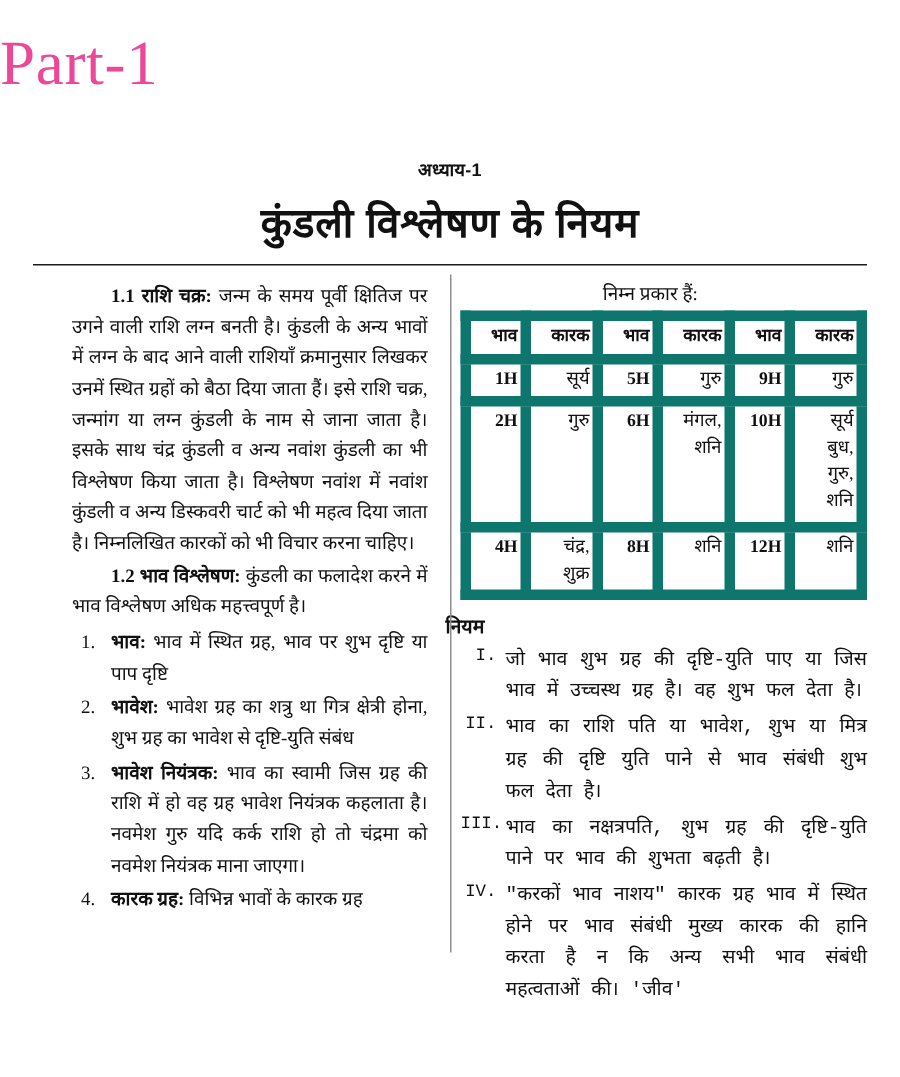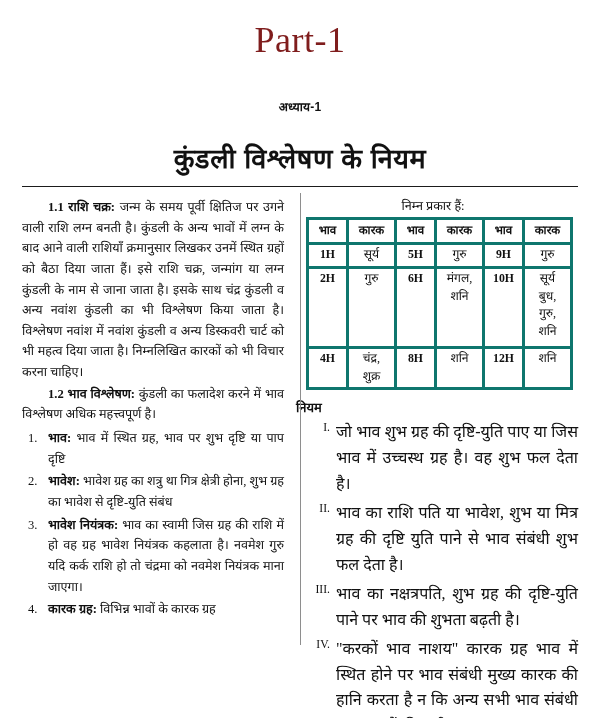--- a/index.html
+++ b/index.html
@@ -17,43 +17,43 @@
   }
 
   .page {
     position: absolute;
     inset: 0;
     padding: 0;
   }
 
   
   .part-title {
-    text-align: center;
-    color: #7f1d1d;
+    text-align: left;
+    color: #ec4899;
     font-family: "Liberation Serif", "DejaVu Serif", serif;
-    font-size: 36px;
+    font-size: 42px;
     line-height: 1;
     letter-spacing: 0.5px;
     margin: 22px 0 0 0;
     font-weight: 400;
   }
   .chapter-line {
     text-align: center;
     font-family: "Liberation Sans", "DejaVu Sans", sans-serif;
     font-size: 12px;
     font-weight: 700;
     margin-top: 40px;
     letter-spacing: 0.2px;
   }
   .chapter-title {
     text-align: center;
     font-family: "Liberation Sans", "DejaVu Sans", sans-serif;
     font-size: 27px;
     font-weight: 700;
-    margin-top: 24px;
+    margin-top: 8px;
     letter-spacing: 0.6px;
   }
   .title-rule {
     border: 0;
     border-top: 1.6px solid #1b1b1b;
     margin: 10px 22px 0 22px;
   }
 
   
   .intro-box {
@@ -71,20 +71,21 @@
   .columns {
     position: relative;
     margin: 10px 22px 0 22px;
     display: flex;
     align-items: flex-start;
   }
   .col-left {
     width: 272px;
     padding-right: 10px;
     box-sizing: border-box;
+    margin-left: 26px;
   }
   .col-divider {
     position: absolute;
     left: 278px;
     top: -4px;
     width: 1px;
     height: 452px;
     background: #8e8e8e;
   }
   .col-right {
@@ -132,23 +133,24 @@
     list-style: none;
     margin: 3px 0 0 0;
     padding: 0;
     counter-reset: rl;
   }
   ol.roman-list > li {
     counter-increment: rl;
     position: relative;
     padding-left: 30px;
     margin-bottom: 3px;
-    font-size: 16px;
+    font-size: 13px;
     line-height: 1.62;
     text-align: justify;
+    font-family: Liberation Mono, monospace;
   }
   ol.roman-list > li::before {
     content: counter(rl, upper-roman) ".";
     position: absolute;
     left: 0;
     top: 0;
     width: 24px;
     text-align: right;
     font-size: 11.6px;
   }
@@ -161,22 +163,22 @@
     padding-right: 18px;
   }
   table.karak-table {
     border-collapse: collapse;
     width: 263px;
     table-layout: fixed;
     margin: 0;
   }
   table.karak-table th,
   table.karak-table td {
-    border: 3px solid #0f766e;
-    text-align: center;
+    border: 7px solid #0f766e;
+    text-align: right;
     vertical-align: top;
     font-size: 12.2px;
     line-height: 1.46;
     padding: 1px 2px 2px 2px;
     font-weight: 400;
   }
   table.karak-table th {
     font-weight: 700;
     font-family: "Liberation Sans", "DejaVu Sans", sans-serif;
     font-size: 11.6px;

